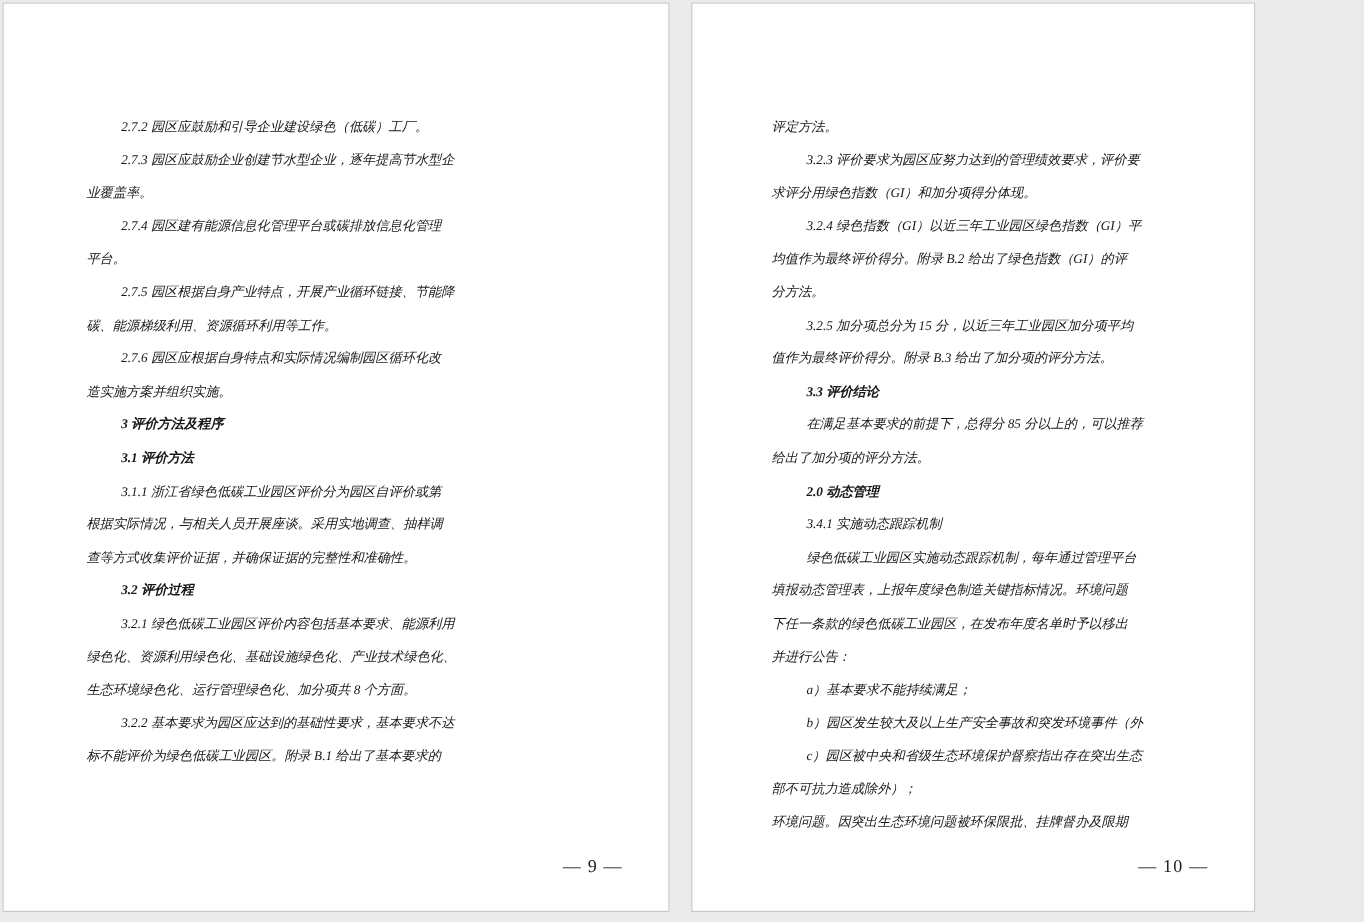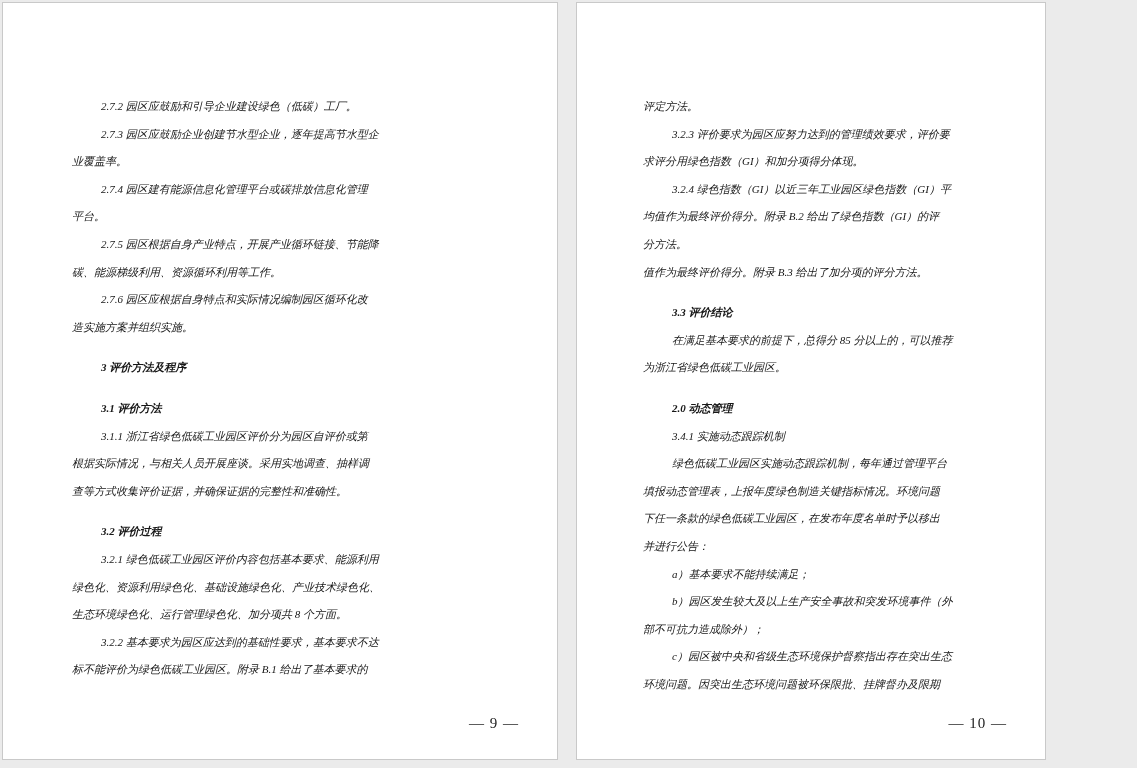--- a/index.html
+++ b/index.html
@@ -28,21 +28,21 @@
   .page-left  .content { left: 69px; }
   .page-right .content { left: 66px; }
   .line {
     height: 27.6px;
     line-height: 27.6px;
     font-size: 11px;
     white-space: nowrap;
     font-style: italic;
   }
   .line.indent { padding-left: 29px; }
-  .line.bold { font-weight: bold; margin-top: 13px; }
+  .line.bold { font-weight: bold; }
   .page-number {
     position: absolute;
     top: 712px;
     right: 38px;
     font-size: 15px;
     color: #222222;
     letter-spacing: 1px;
   }
   .page-left  .page-number { left: 69px; }
   .page-right .page-number { left: 66px; }
@@ -79,31 +79,32 @@
     <div class="page-number align-right">— 9 —</div>
   </div>
   <div class="page page-right">
     <div class="content">
         <div class="line">评定方法。</div>
         <div class="line indent">3.2.3 评价要求为园区应努力达到的管理绩效要求，评价要</div>
         <div class="line">求评分用绿色指数（GI）和加分项得分体现。</div>
         <div class="line indent">3.2.4 绿色指数（GI）以近三年工业园区绿色指数（GI）平</div>
         <div class="line">均值作为最终评价得分。附录 B.2 给出了绿色指数（GI）的评</div>
         <div class="line">分方法。</div>
+        <div class="line indent">3.2.5 加分项总分为 15 分，以近三年工业园区加分项平均</div>
         <div class="line">值作为最终评价得分。附录 B.3 给出了加分项的评分方法。</div>
         <div class="line indent bold">3.3 评价结论</div>
         <div class="line indent">在满足基本要求的前提下，总得分 85 分以上的，可以推荐</div>
-        <div class="line">为浙江省绿色低碳工业园区。</div>
+        <div class="line">给出了加分项的评分方法。</div>
         <div class="line indent bold">2.0 动态管理</div>
         <div class="line indent">3.4.1 实施动态跟踪机制</div>
         <div class="line indent">绿色低碳工业园区实施动态跟踪机制，每年通过管理平台</div>
         <div class="line">填报动态管理表，上报年度绿色制造关键指标情况。环境问题</div>
         <div class="line">下任一条款的绿色低碳工业园区，在发布年度名单时予以移出</div>
         <div class="line">并进行公告：</div>
         <div class="line indent">a）基本要求不能持续满足；</div>
         <div class="line indent">b）园区发生较大及以上生产安全事故和突发环境事件（外</div>
+        <div class="line indent">c）园区被中央和省级生态环境保护督察指出存在突出生态</div>
         <div class="line">部不可抗力造成除外）；</div>
-        <div class="line indent">c）园区被中央和省级生态环境保护督察指出存在突出生态</div>
         <div class="line">环境问题。因突出生态环境问题被环保限批、挂牌督办及限期</div>
       </div>
     <div class="page-number align-left">— 10 —</div>
   </div>
 </div>
 
 </body></html>

